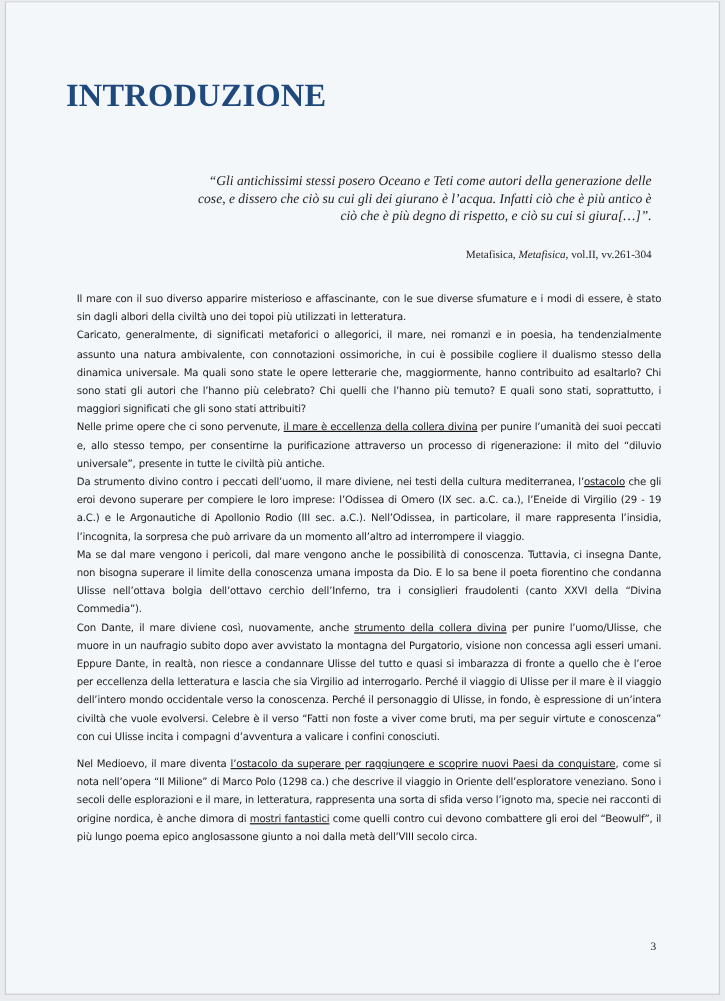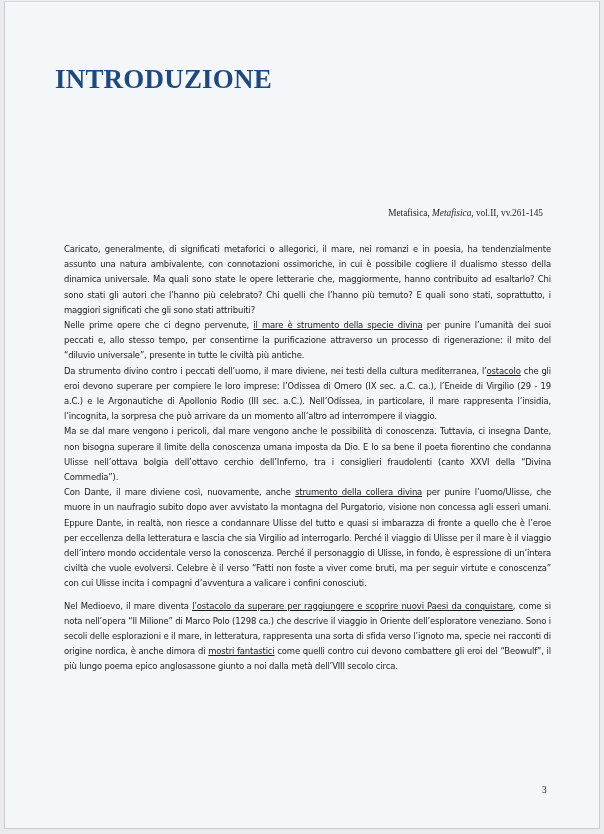--- a/index.html
+++ b/index.html
@@ -47,25 +47,27 @@
     position: absolute; left: 537px; top: 783px;
     font-family: "Liberation Serif", serif; font-size: 9.5px; color: #222;
   }
 </style>
 </head>
 <body>
 
 <div class="page">
   <h1 class="title">INTRODUZIONE</h1>
 
-  <div class="citation"><span>Metafisica, </span><i>Metafisica</i><span>, vol.II,  vv.261-145</span></div>
+  <div class="epigraph">“Gli antichissimi stessi posero Oceano e Teti come autori della generazione delle cose, e dissero che ciò su cui gli dei giurano è l’acqua. Infatti ciò che è più antico è ciò che è più degno di rispetto, e ciò su cui si giura[…]”.</div>
+  <div class="citation"><span>Metafisica, </span><i>Metafisica</i><span>, vol.II,  vv.261-304</span></div>
 
   <div class="body">
+    <p>Il mare con il suo diverso apparire misterioso e affascinante, con le sue diverse sfumature e i modi di essere, è stato sin dagli albori della civiltà uno dei topoi più utilizzati in letteratura.</p>
     <p>Caricato, generalmente, di significati metaforici o allegorici, il mare, nei romanzi e in poesia, ha tendenzialmente assunto una natura ambivalente, con connotazioni ossimoriche, in cui è possibile cogliere il dualismo stesso della dinamica universale.  Ma quali sono state le opere letterarie che, maggiormente, hanno contribuito ad esaltarlo? Chi sono stati gli autori che l’hanno più celebrato? Chi quelli che l’hanno più temuto? E quali sono stati, soprattutto, i maggiori significati che gli sono stati attribuiti?</p>
-    <p><span>Nelle prime opere che ci degno pervenute, </span><span class="u">il mare è strumento della specie divina</span><span> per punire l’umanità dei suoi peccati e, allo stesso tempo, per consentirne la purificazione attraverso un processo di rigenerazione: il mito del “diluvio universale”, presente in tutte le civiltà più antiche.</span></p>
+    <p><span>Nelle prime opere che ci sono pervenute, </span><span class="u">il mare è eccellenza della collera divina</span><span> per punire l’umanità dei suoi peccati e, allo stesso tempo, per consentirne la purificazione attraverso un processo di rigenerazione: il mito del “diluvio universale”, presente in tutte le civiltà più antiche.</span></p>
     <p><span>Da strumento divino contro i peccati dell’uomo, il mare diviene, nei testi della cultura mediterranea, l’</span><span class="u">ostacolo</span><span> che gli eroi devono superare per compiere le loro imprese: l’Odissea di Omero (IX sec. a.C.  ca.), l’Eneide di Virgilio  (29  - 19 a.C.)  e le Argonautiche di Apollonio Rodio  (III sec. a.C.).  Nell’Odissea, in particolare, il mare rappresenta l’insidia, l’incognita, la sorpresa che può arrivare da un momento all’altro ad interrompere il viaggio.</span></p>
     <p>Ma se dal mare vengono i pericoli, dal mare vengono anche le possibilità di conoscenza. Tuttavia, ci insegna Dante, non bisogna superare il limite della conoscenza umana imposta da Dio. E lo sa bene il poeta fiorentino che condanna Ulisse nell’ottava bolgia dell’ottavo cerchio dell’Inferno, tra i consiglieri fraudolenti (canto XXVI della “Divina Commedia”).</p>
     <p><span>Con Dante, il mare diviene così, nuovamente, anche </span><span class="u">strumento della collera divina</span><span> per punire l’uomo/Ulisse, che muore in un naufragio subito dopo aver avvistato la montagna del Purgatorio, visione non concessa agli esseri umani. Eppure Dante, in realtà, non riesce a condannare Ulisse del tutto e quasi si imbarazza di fronte a quello che è l’eroe per eccellenza della letteratura e lascia che sia Virgilio ad interrogarlo. Perché il viaggio di Ulisse per il mare è il viaggio dell’intero mondo occidentale verso la conoscenza. Perché il personaggio di Ulisse, in fondo, è espressione di un’intera civiltà che vuole evolversi. Celebre è il verso “Fatti non foste a viver come bruti, ma per seguir virtute e conoscenza” con cui Ulisse incita i compagni d’avventura a valicare i confini conosciuti.</span></p>
     <p class="gap"><span>Nel Medioevo, il mare diventa </span><span class="u">l’ostacolo da superare per raggiungere e scoprire nuovi Paesi da conquistare</span><span>, come si nota nell’opera “Il Milione” di Marco Polo (1298 ca.) che descrive il viaggio in Oriente dell’esploratore veneziano. Sono i secoli delle esplorazioni e il mare, in letteratura, rappresenta una sorta di sfida verso l’ignoto ma, specie nei racconti di origine nordica, è anche dimora di </span><span class="u">mostri fantastici</span><span> come quelli contro cui devono combattere gli eroi del “Beowulf”, il più lungo poema epico anglosassone giunto a noi dalla metà dell’VIII secolo circa.</span></p>
   </div>
 
   <div class="page-number">3</div>
 </div>
 
 </body></html>

